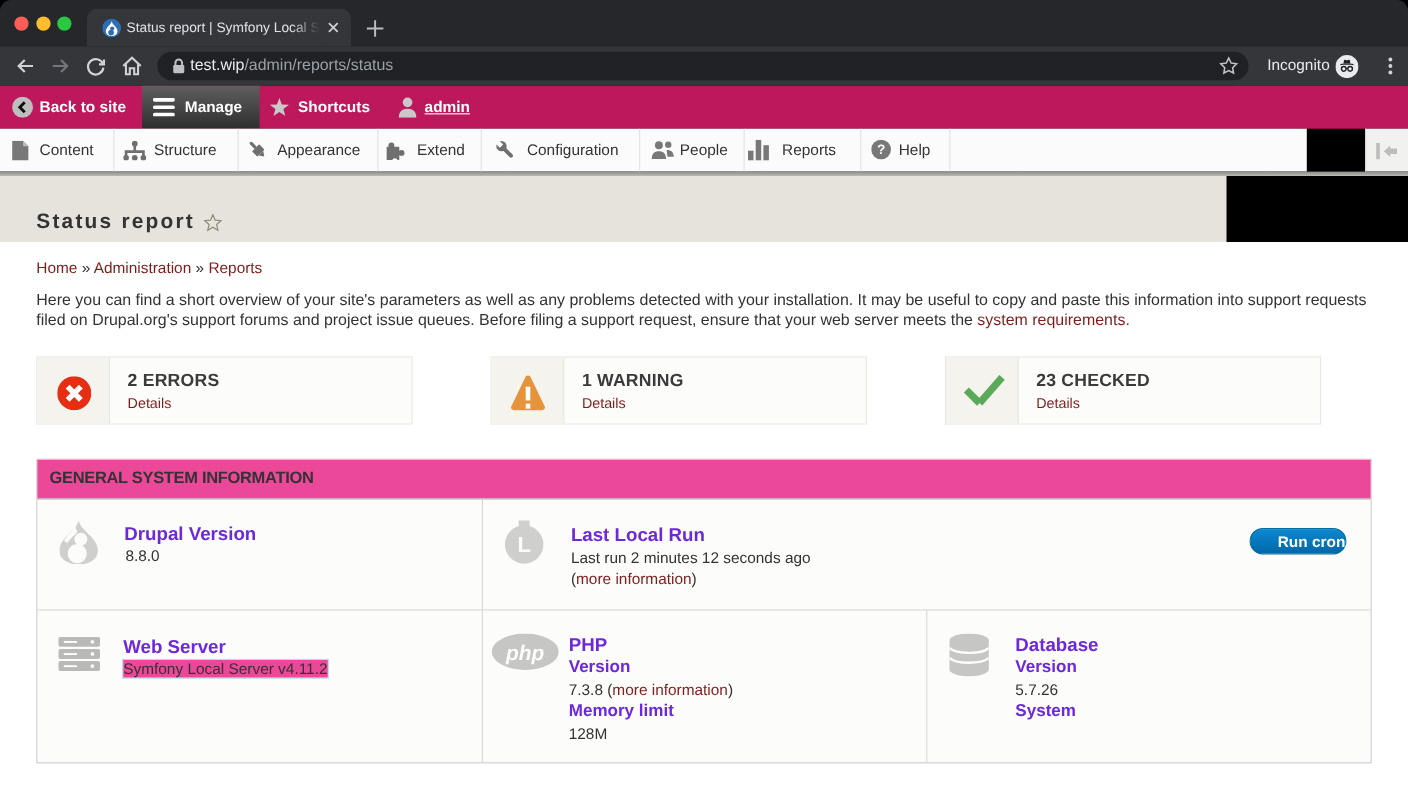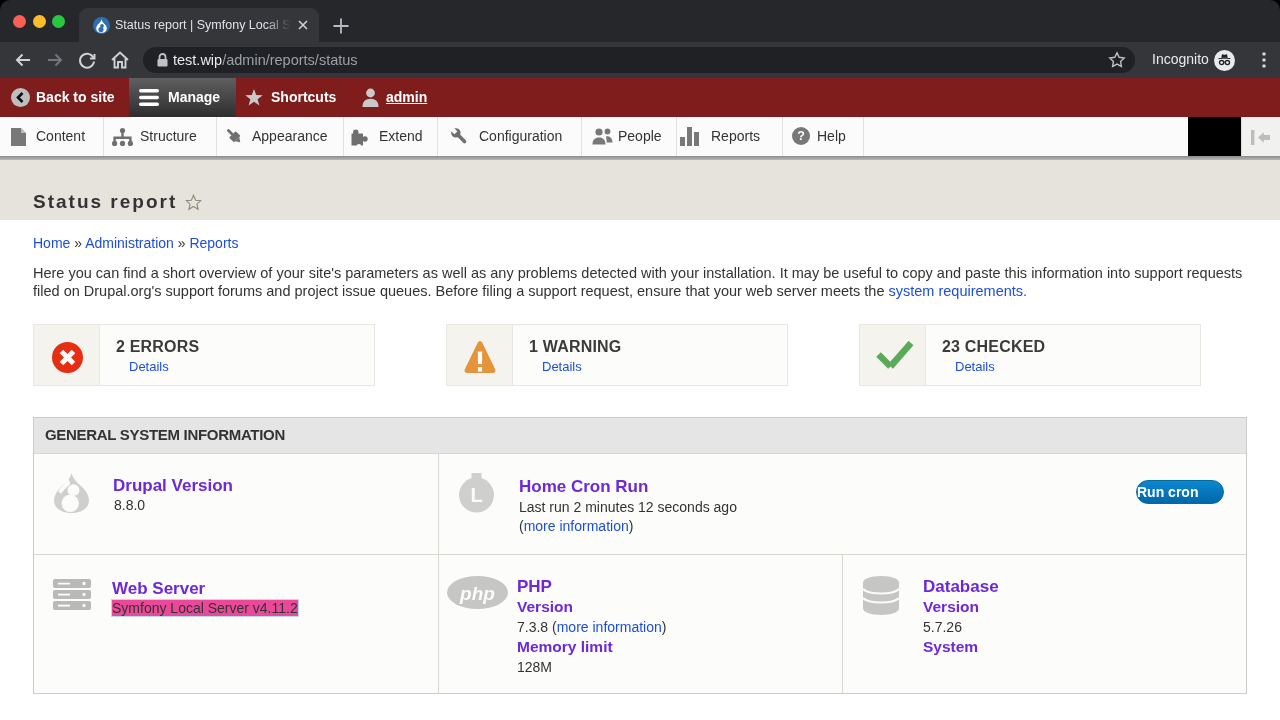--- a/index.html
+++ b/index.html
@@ -19,47 +19,47 @@
 
   
   #toolbar { left:0; top:42px; width:1280px; height:36px; background:#35363a; }
   .navic { position:absolute; top:0; }
   #urlbar { position:absolute; left:143px; top:5px; width:992px; height:26px; background:#202124; border-radius:13px; }
   #urltext { position:absolute; left:30px; top:5px; font-size:14.5px; color:#e8eaed; }
   #urltext span { color:#9aa0a6; }
   #incog { position:absolute; left:1152px; top:9px; font-size:14px; color:#e8eaed; }
 
   
-  #adminbar { left:0; top:78px; width:1280px; height:39px; background:#7f1d1d; color:#fff; font-weight:bold; font-size:14px; }
+  #adminbar { left:0; top:78px; width:1280px; height:39px; background:#be185d; color:#fff; font-weight:bold; font-size:14px; }
   #adminbar .item { position:absolute; top:0; height:39px; line-height:39px; }
   #manage-bg { position:absolute; left:129px; top:0; width:107px; height:39px; background:linear-gradient(#5f5f5f,#2e2e2e); }
 
   
   #menubar { left:0; top:117px; width:1188px; height:39px; background:#fbfbfb; }
   #menubar .sep { position:absolute; top:0; width:1px; height:39px; background:#e2e2e2; }
   #menubar .mlabel { position:absolute; top:0; height:39px; line-height:39px; font-size:14px; color:#333; }
   #menushadow { left:0; top:156px; width:1280px; height:4px; background:linear-gradient(#8c8c8c,#b9b9b5); }
 
   
-  #pageheader { left:0; top:160px; width:1280px; height:60px; background:#e5e3db; }
+  #pageheader { left:0; top:160px; width:1115px; height:60px; background:#e5e3db; }
   #pagetitle { position:absolute; left:33px; top:31px; font-size:19px; font-weight:bold; color:#333; letter-spacing:2px; }
 
   
   #content { left:0; top:220px; width:1280px; height:500px; background:#fff; font-size:14px; color:#333; }
-  a { color:#1d4ed8; text-decoration:none; }
+  a { color:#7f1d1d; text-decoration:none; }
   #crumbs { position:absolute; left:33px; top:15px; font-size:14px; color:#333; }
   #intro { position:absolute; left:33px; top:44px; font-size:14.5px; line-height:18px; color:#333; }
 
   .card { position:absolute; top:324px; width:342px; height:62px; background:#fcfcfa; border:1px solid #e8e8e3; }
   .card .icell { position:absolute; left:0; top:0; width:66px; height:60px; background:#f4f3ee; border-right:1px solid #e8e8e3; }
   .card .ctitle { position:absolute; left:82px; top:13px; font-size:16px; font-weight:bold; color:#3b3b3b; letter-spacing:0.2px; }
-  .card .cdet { position:absolute; left:82px; top:34px; font-size:13px;margin-left:13px; }
+  .card .cdet { position:absolute; left:82px; top:34px; font-size:13px; }
 
   #panel { position:absolute; left:33px; top:417px; width:1214px; height:277px; border:1px solid #ccc; background:#fcfcfa; }
-  #panelhead { position:absolute; left:0; top:0; width:1212px; height:36px; background:#e5e5e5; border-bottom:1px solid #d8d8d2; }
+  #panelhead { position:absolute; left:0; top:0; width:1212px; height:36px; background:#ec4899; border-bottom:1px solid #d8d8d2; }
   #panelhead div { position:absolute; left:11px; top:8px; font-size:15px; font-weight:bold; color:#333; letter-spacing:-0.3px; }
   .prow1 { position:absolute; top:36px; height:101px; border-bottom:1px solid #d8d8d2; box-sizing:border-box; }
   .prow2 { position:absolute; top:137px; height:138px; }
   .pcell { position:absolute; }
   .pcell .ic { position:absolute; }
   .ptitle { font-size:17px; font-weight:bold; color:#6d28d9; }
   .pbody { font-size:14px; color:#333; }
   .pborder { border-left:1px solid #d8d8d2; }
 </style>
 </head>
@@ -291,24 +291,24 @@
     </svg>
     <div class="ptitle" style="position:absolute;left:79px;top:22px">Drupal Version</div>
     <div class="pbody" style="position:absolute;left:80px;top:43px">8.8.0</div>
   </div>
   <div class="prow1 pcell pborder" style="left:404px;width:808px">
     <svg class="ic" style="left:19px;top:19px" width="37" height="40" viewBox="0 0 37 40">
       <rect x="13.5" y="0" width="10" height="7" fill="#cfcfcd"></rect>
       <circle cx="18.5" cy="22" r="17.5" fill="#cfcfcd"></circle>
       <text x="18.5" y="29" text-anchor="middle" font-family="Liberation Sans" font-size="20" font-weight="bold" fill="#fcfcfa">L</text>
     </svg>
-    <div class="ptitle" style="position:absolute;left:80px;top:23px">Home Cron Run</div>
+    <div class="ptitle" style="position:absolute;left:80px;top:23px">Last Local Run</div>
     <div class="pbody" style="position:absolute;left:80px;top:45px">Last run 2 minutes 12 seconds ago</div>
     <div class="pbody" style="position:absolute;left:80px;top:64px">(<a>more information</a>)</div>
-    <div style="position:absolute;left:697px;top:26px;width:88px;height:24px;border-radius:12px;background:linear-gradient(#0c87cf,#0068a9);border:1px solid #016c9e;color:#fff;font-size:14px;font-weight:bold;text-align:left;line-height:22px;">Run cron</div>
+    <div style="position:absolute;left:697px;top:26px;width:88px;height:24px;border-radius:12px;background:linear-gradient(#0c87cf,#0068a9);border:1px solid #016c9e;color:#fff;font-size:14px;font-weight:bold;text-align:right;line-height:22px;">Run cron</div>
   </div>
 
   <div class="prow2 pcell" style="left:0;width:404px">
     <svg class="ic" style="left:19px;top:24px" width="38" height="31" viewBox="0 0 38 31">
       <rect x="0" y="0" width="38" height="9" rx="2" fill="#b9b9b7"></rect>
       <rect x="0" y="11" width="38" height="9" rx="2" fill="#b9b9b7"></rect>
       <rect x="0" y="22" width="38" height="9" rx="2" fill="#b9b9b7"></rect>
       <rect x="5" y="3.7" width="12" height="1.8" fill="#fcfcfa"></rect>
         <circle cx="31" cy="4.5" r="1.7" fill="#fcfcfa"></circle>
       <rect x="5" y="14.7" width="12" height="1.8" fill="#fcfcfa"></rect>

